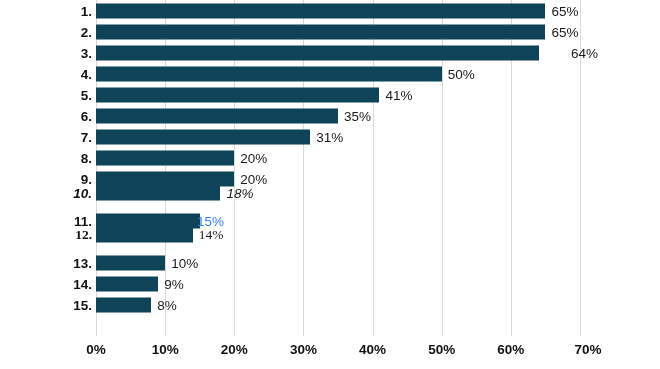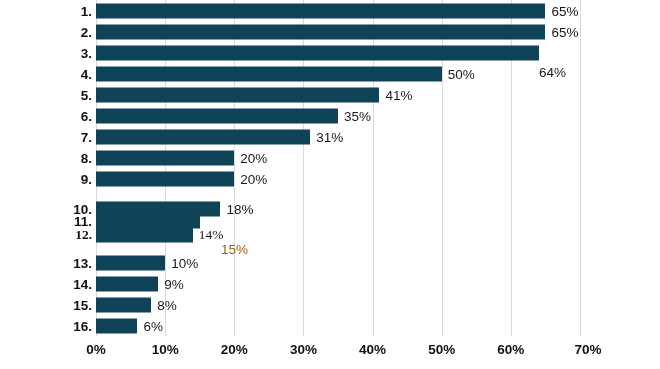--- a/index.html
+++ b/index.html
@@ -125,21 +125,21 @@
         <div class="val-label" style="left: 551.429px; color: rgb(26, 26, 26);">65%</div>
       </div>
       <div class="row" style="top: 21px; height: 21px;">
         <div class="cat-label" style="color: rgb(17, 17, 17);">2.</div>
         <div class="bar" style="width: 449.429px; background: rgb(14, 67, 88);"></div>
         <div class="val-label" style="left: 551.429px; color: rgb(26, 26, 26);">65%</div>
       </div>
       <div class="row" style="top: 42px; height: 21px;">
         <div class="cat-label" style="color: rgb(17, 17, 17);">3.</div>
         <div class="bar" style="width: 442.514px; background: rgb(14, 67, 88);"></div>
-        <div class="val-label" style="left: 539px; color: rgb(26, 26, 26); margin-top: 19px;">64%</div>
+        <div class="val-label" style="left: 571px; color: rgb(26, 26, 26);">64%</div>
       </div>
       <div class="row" style="top: 63px; height: 21px;">
         <div class="cat-label" style="color: rgb(17, 17, 17);">4.</div>
         <div class="bar" style="width: 345.714px; background: rgb(14, 67, 88);"></div>
         <div class="val-label" style="left: 447.714px; color: rgb(26, 26, 26);">50%</div>
       </div>
       <div class="row" style="top: 84px; height: 21px;">
         <div class="cat-label" style="color: rgb(17, 17, 17);">5.</div>
         <div class="bar" style="width: 283.486px; background: rgb(14, 67, 88);"></div>
         <div class="val-label" style="left: 385.486px; color: rgb(26, 26, 26);">41%</div>
@@ -157,54 +157,49 @@
       <div class="row" style="top: 147px; height: 21px;">
         <div class="cat-label" style="color: rgb(17, 17, 17);">8.</div>
         <div class="bar" style="width: 138.286px; background: rgb(14, 67, 88);"></div>
         <div class="val-label" style="left: 240.286px; color: rgb(26, 26, 26);">20%</div>
       </div>
       <div class="row" style="top: 168px; height: 21px;">
         <div class="cat-label" style="color: rgb(17, 17, 17);">9.</div>
         <div class="bar" style="width: 138.286px; background: rgb(14, 67, 88);"></div>
         <div class="val-label" style="left: 240.286px; color: rgb(26, 26, 26);">20%</div>
       </div>
-      <div class="row" style="top: 198px; height: 21px;">
+      <div class="row" style="top: 182px; height: 21px; font-style: italic;">
         <div class="cat-label" style="color: rgb(17, 17, 17);">10.</div>
         <div class="bar" style="width: 124.457px; background: rgb(14, 67, 88);"></div>
         <div class="val-label" style="left: 226.457px; color: rgb(26, 26, 26);">18%</div>
       </div>
       <div class="row" style="top: 210px; height: 21px;">
         <div class="cat-label" style="color: rgb(17, 17, 17);">11.</div>
         <div class="bar" style="width: 103.714px; background: rgb(14, 67, 88);"></div>
-        <div class="val-label" style="left: 221px; color: #a16207; margin-top: 28px;">15%</div>
+        <div class="val-label" style="left: 197px; color: #3b82f6;">15%</div>
       </div>
       <div class="row" style="top: 224px; height: 21px; font-family: Liberation Serif, serif;">
         <div class="cat-label" style="color: rgb(17, 17, 17);">12.</div>
         <div class="bar" style="width: 96.8px; background: rgb(14, 67, 88);"></div>
         <div class="val-label" style="left: 198.8px; color: rgb(26, 26, 26);">14%</div>
       </div>
       <div class="row" style="top: 252px; height: 21px;">
         <div class="cat-label" style="color: rgb(17, 17, 17);">13.</div>
         <div class="bar" style="width: 69.1429px; background: rgb(14, 67, 88);"></div>
         <div class="val-label" style="left: 171.143px; color: rgb(26, 26, 26);">10%</div>
       </div>
       <div class="row" style="top: 273px; height: 21px;">
         <div class="cat-label" style="color: rgb(17, 17, 17); text-align: center;">14.</div>
         <div class="bar" style="width: 62.2286px; background: rgb(14, 67, 88);"></div>
         <div class="val-label" style="left: 164.229px; color: rgb(26, 26, 26);">9%</div>
       </div>
       <div class="row" style="top: 294px; height: 21px;">
         <div class="cat-label" style="color: rgb(17, 17, 17);">15.</div>
         <div class="bar" style="width: 55.3143px; background: rgb(14, 67, 88);"></div>
         <div class="val-label" style="left: 157.314px; color: rgb(26, 26, 26);">8%</div>
-      </div>
-      <div class="row" style="top: 315px; height: 21px;">
-        <div class="cat-label" style="color: rgb(17, 17, 17);">16.</div>
-        <div class="bar" style="width: 41.4857px; background: rgb(14, 67, 88);"></div>
-        <div class="val-label" style="left: 143.486px; color: rgb(26, 26, 26);">6%</div>
       </div>
     </div>
 
   <div class="xaxis">
       <div class="xtick" style="left: 96px; color: rgb(17, 17, 17);">0%</div>
       <div class="xtick" style="left: 165.143px; color: rgb(17, 17, 17);">10%</div>
       <div class="xtick" style="left: 234.286px; color: rgb(17, 17, 17);">20%</div>
       <div class="xtick" style="left: 303.429px; color: rgb(17, 17, 17);">30%</div>
       <div class="xtick" style="left: 372.571px; color: rgb(17, 17, 17);">40%</div>
       <div class="xtick" style="left: 441.714px; color: rgb(17, 17, 17);">50%</div>

